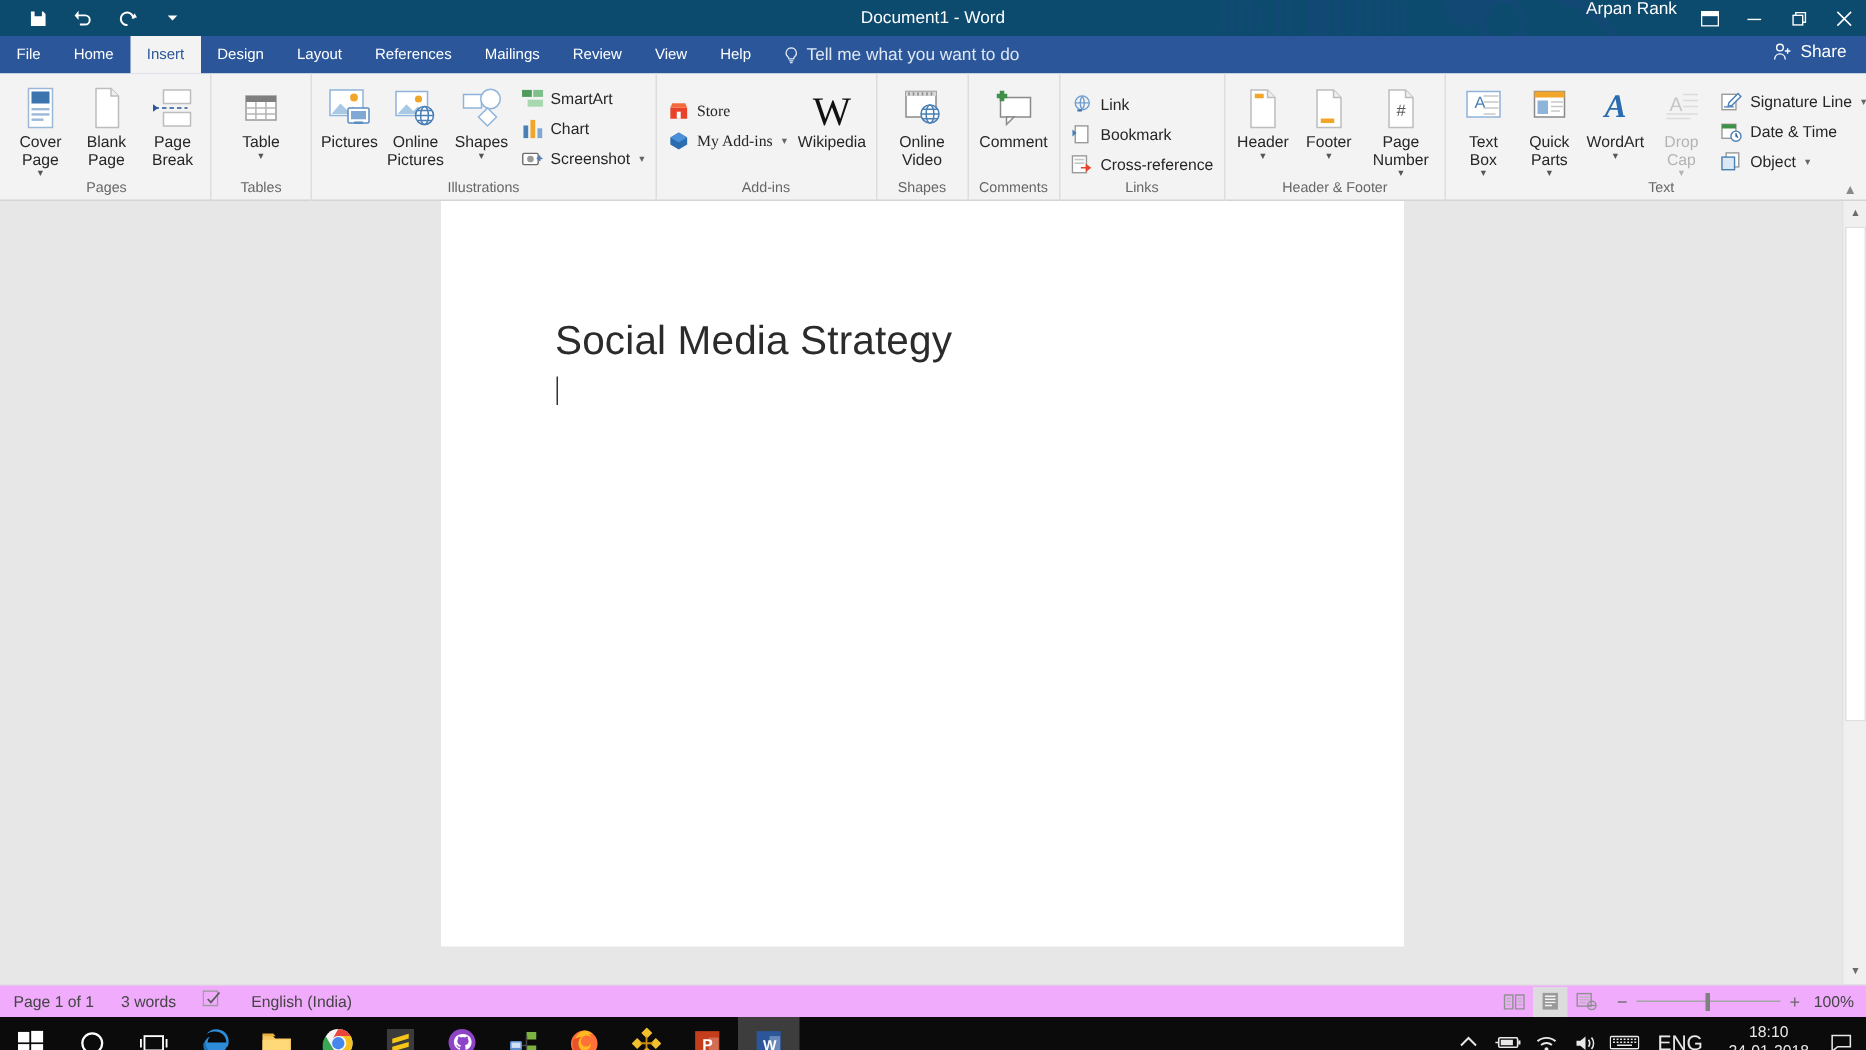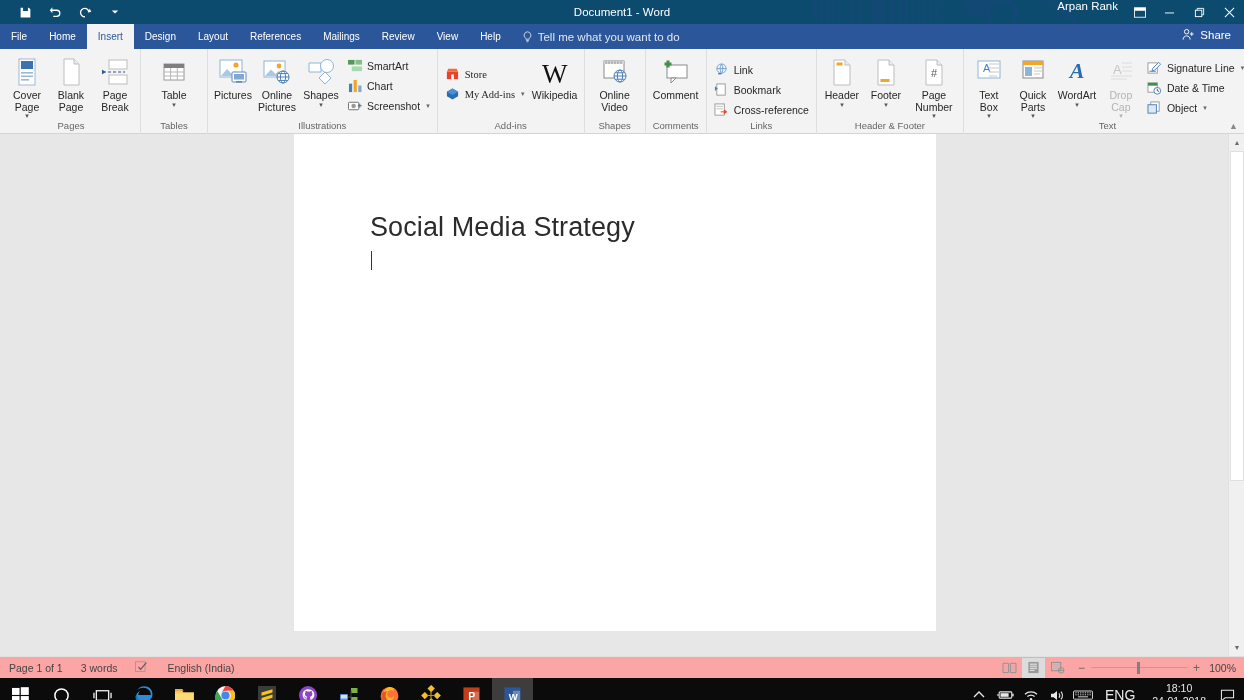--- a/index.html
+++ b/index.html
@@ -123,21 +123,21 @@
     display: flex; align-items: center; justify-content: center; font-size: 7px;
   }
   .vs-arrow.up { top: 0; } .vs-arrow.down { bottom: 0; }
   .vs-thumb {
     position: absolute; left: 1px; top: 17px; width: 14px; height: 330px; background: #fff;
     border: 1px solid #e0e0e0;
   }
 
   
   .status {
-    height: 22px; background: #fca5a5; border-top: 1px solid #e0e0e0;
+    height: 22px; background: #f0abfc; border-top: 1px solid #e0e0e0;
     display: flex; align-items: center; font-size: 10.5px; color: #444;
   }
   .st-item { padding: 0 9px; white-space: nowrap; }
   .st-right { margin-left: auto; display: flex; align-items: center; gap: 1px; padding-right: 8px; }
   .viewbtn {
     width: 23px; height: 20px; display: flex; align-items: center; justify-content: center;
     color: #909090;
   }
   .viewbtn.sel { background: #dcdcdc; }
   .zoomwrap { display: flex; align-items: center; gap: 6px; padding-left: 8px; }

